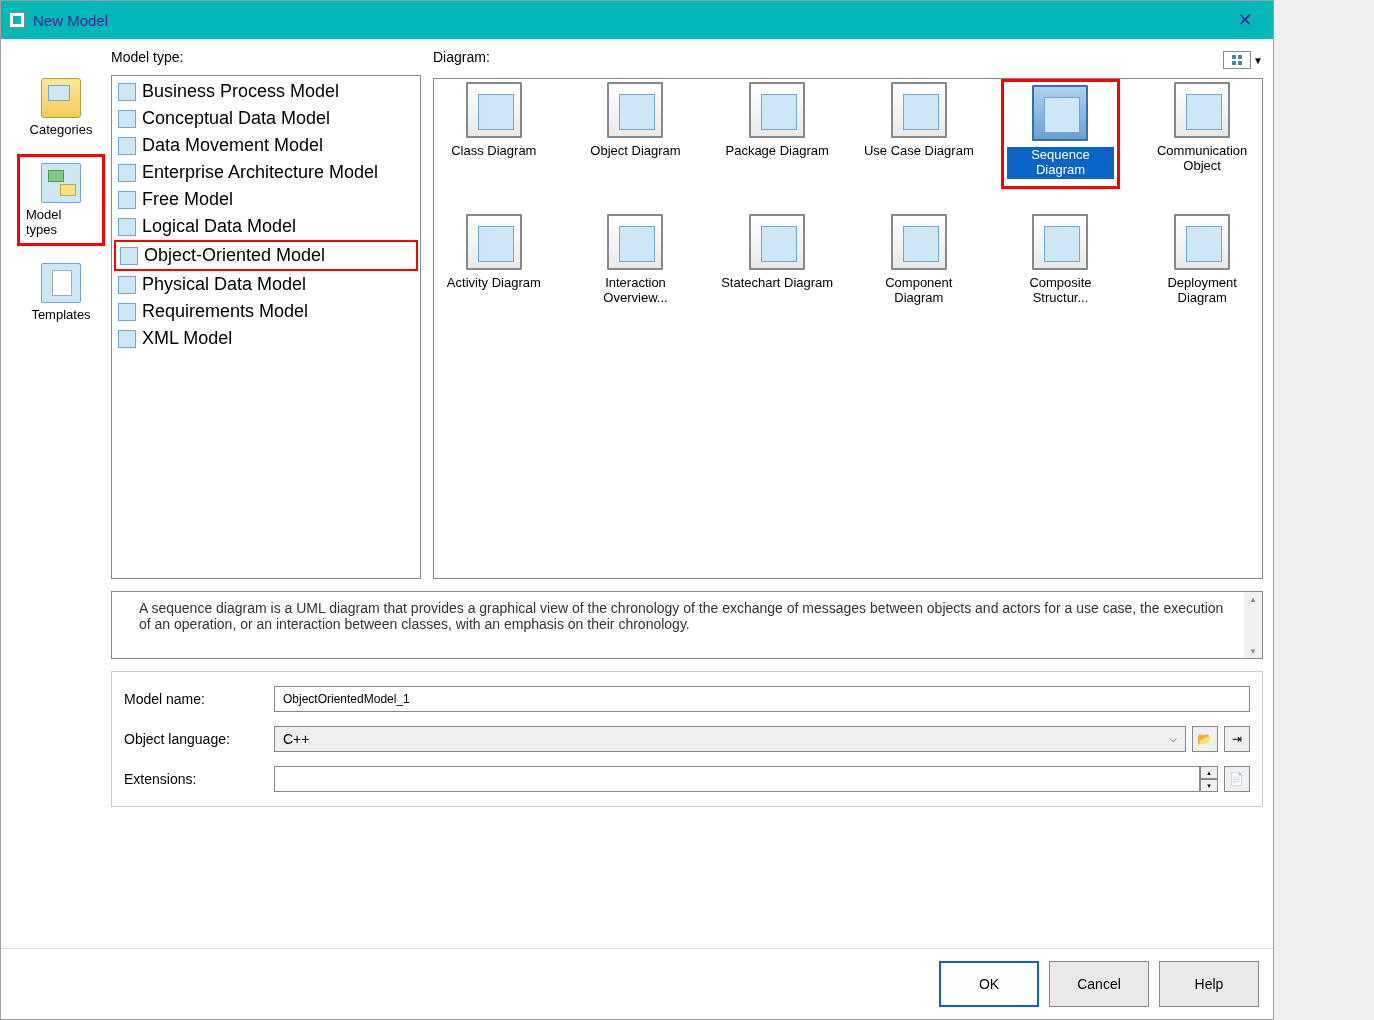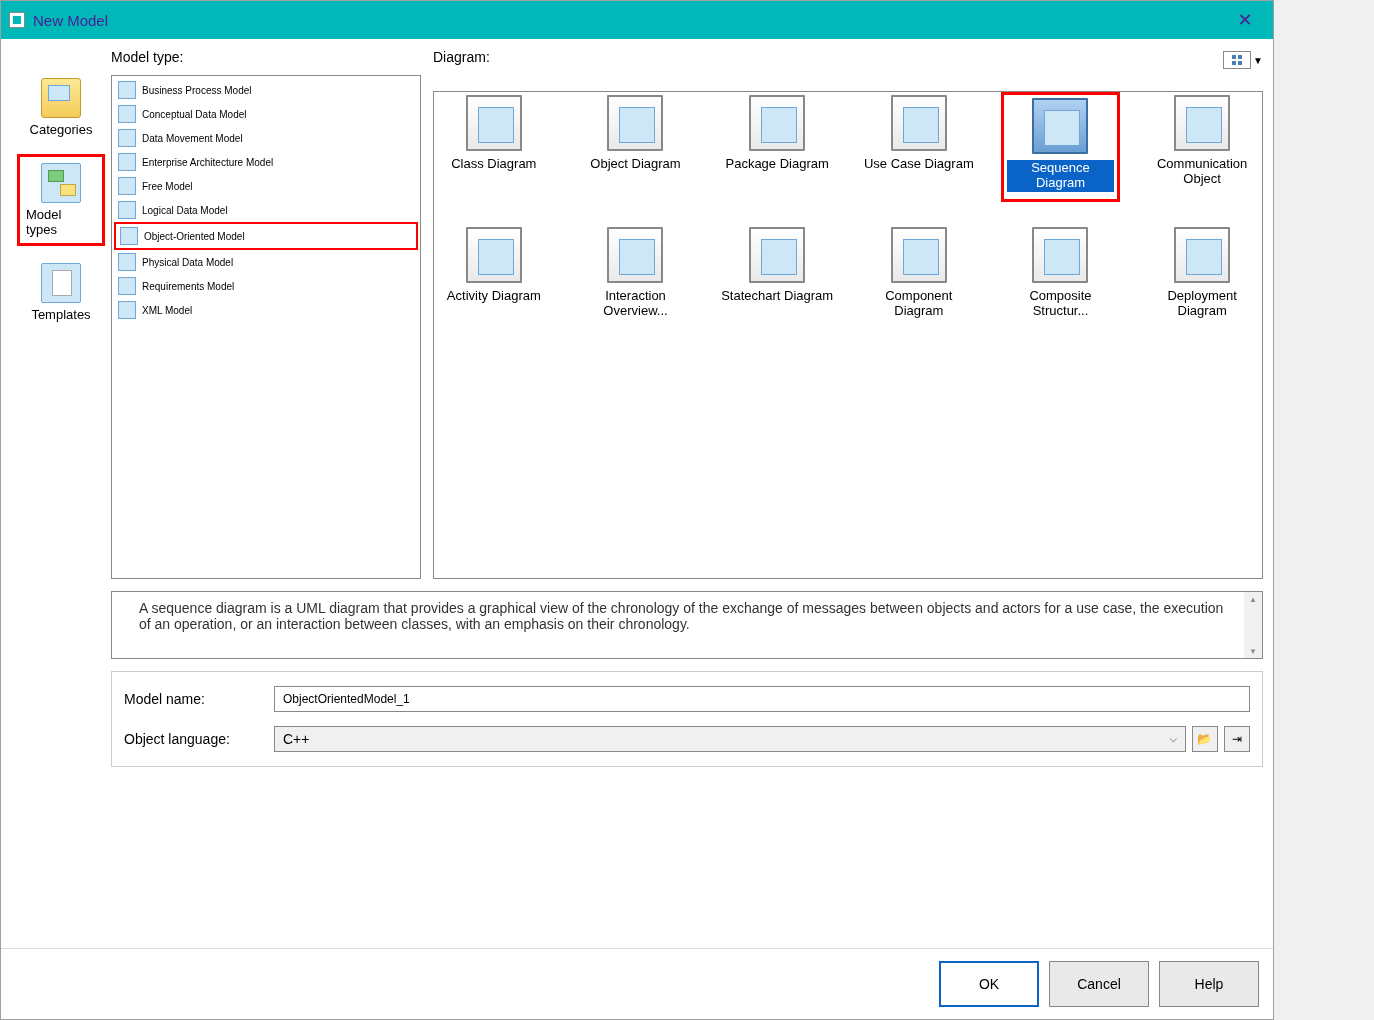--- a/index.html
+++ b/index.html
@@ -25,26 +25,26 @@
     .nav-icon.templates { background: #cde7f7; border: 1px solid #6fa8d8; border-radius: 2px; }
     .nav-icon.templates::after { content: ""; position: absolute; top: 6px; left: 10px; width: 18px; height: 24px; background: #fff; border: 1px solid #aaa; }
     
     .main-area { flex: 1; display: flex; flex-direction: column; min-height: 0; }
     
     .top-panels { display: flex; gap: 12px; min-height: 0; height: 530px; }
     
     .model-type-panel { width: 310px; display: flex; flex-direction: column; }
     .panel-label { font-size: 14px; margin-bottom: 4px; height: 22px; }
     .model-list { flex: 1; border: 1px solid #888; background: #fff; overflow-y: auto; padding: 2px; }
-    .model-item { display: flex; align-items: center; padding: 3px 4px; font-size: 10px; cursor: pointer; }
+    .model-item { display: flex; align-items: center; padding: 3px 4px; font-size: 18px; cursor: pointer; }
     .model-item.selected { border: 2px solid red; }
     .model-item .mi-icon { width: 18px; height: 18px; margin-right: 6px; background: #cde7f7; border: 1px solid #6fa8d8; position: relative; flex-shrink: 0; }
     
     .diagram-panel { flex: 1; display: flex; flex-direction: column; }
-    .diagram-header { display: flex; align-items: center; height: 22px; margin-bottom: 20px; }
+    .diagram-header { display: flex; align-items: center; height: 22px; margin-bottom: 7px; }
     .diagram-header .panel-label { flex: 1; margin-bottom: 0; }
     .view-toggle { width: 28px; height: 18px; border: 1px solid #888; background: #fff; display: flex; align-items: center; justify-content: center; cursor: pointer; }
     .view-toggle svg { width: 10px; height: 10px; }
     .view-dropdown { margin-left: 2px; cursor: pointer; font-size: 10px; }
     .diagram-grid { flex: 1; border: 1px solid #888; background: #fff; padding: 0; display: grid; grid-template-columns: repeat(6, 1fr); grid-auto-rows: 110px; gap: 22px; align-content: start; }
     .diagram-item { display: flex; flex-direction: column; align-items: center; cursor: pointer; text-align: center; font-size: 13px; padding: 3px; }
     .diagram-item.selected { border: 3px solid red; }
     .diagram-item .di-icon { width: 56px; height: 56px; border: 2px solid #888; background: linear-gradient(#fff, #e9e9e9); margin-bottom: 6px; position: relative; border-radius: 1px; }
     .diagram-item.highlighted .di-icon { background: linear-gradient(#b0d0f0, #6a9fd4); border-color: #3a6fa4; }
     .diagram-item .di-icon::before { content: ""; position: absolute; top: 10px; left: 10px; width: 34px; height: 34px; background: #cde7f7; border: 1px solid #6fa8d8; }
@@ -228,20 +228,31 @@
         </div>
         <div class="form-row">
           <div class="form-label">Object language:</div>
           <div class="form-select">
             <span>C++</span>
             <span class="arrow">⌵</span>
           </div>
           <div class="form-btn">📂</div>
           <div class="form-btn">⇥</div>
         </div>
+        <div class="form-row">
+          <div class="form-label">Extensions:</div>
+          <div class="form-select" style="background:#fff;">
+            <span></span>
+          </div>
+          <div class="form-spinner">
+            <span>▴</span>
+            <span>▾</span>
+          </div>
+          <div class="form-btn">📄</div>
+        </div>
       </div>
 
     </div>
   </div>
 
   <div class="button-bar">
     <button class="btn primary">OK</button>
     <button class="btn">Cancel</button>
     <button class="btn">Help</button>
   </div>

